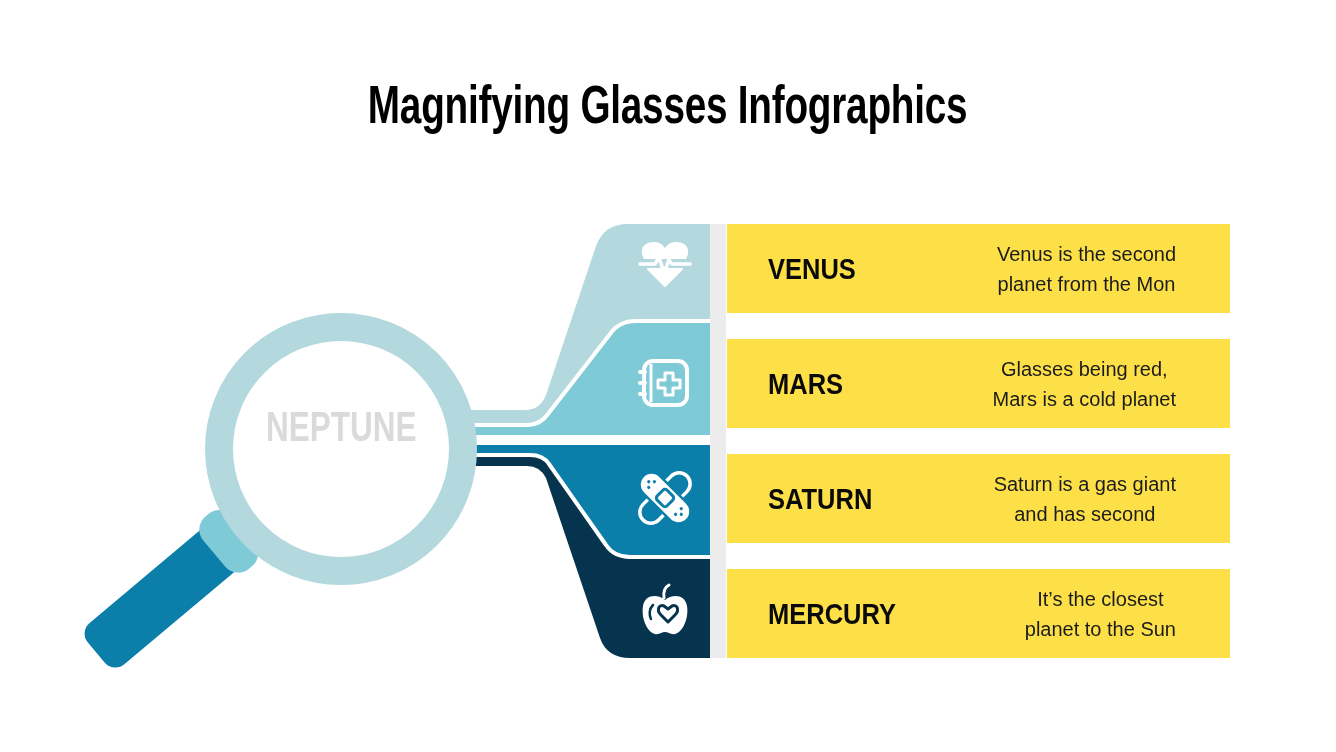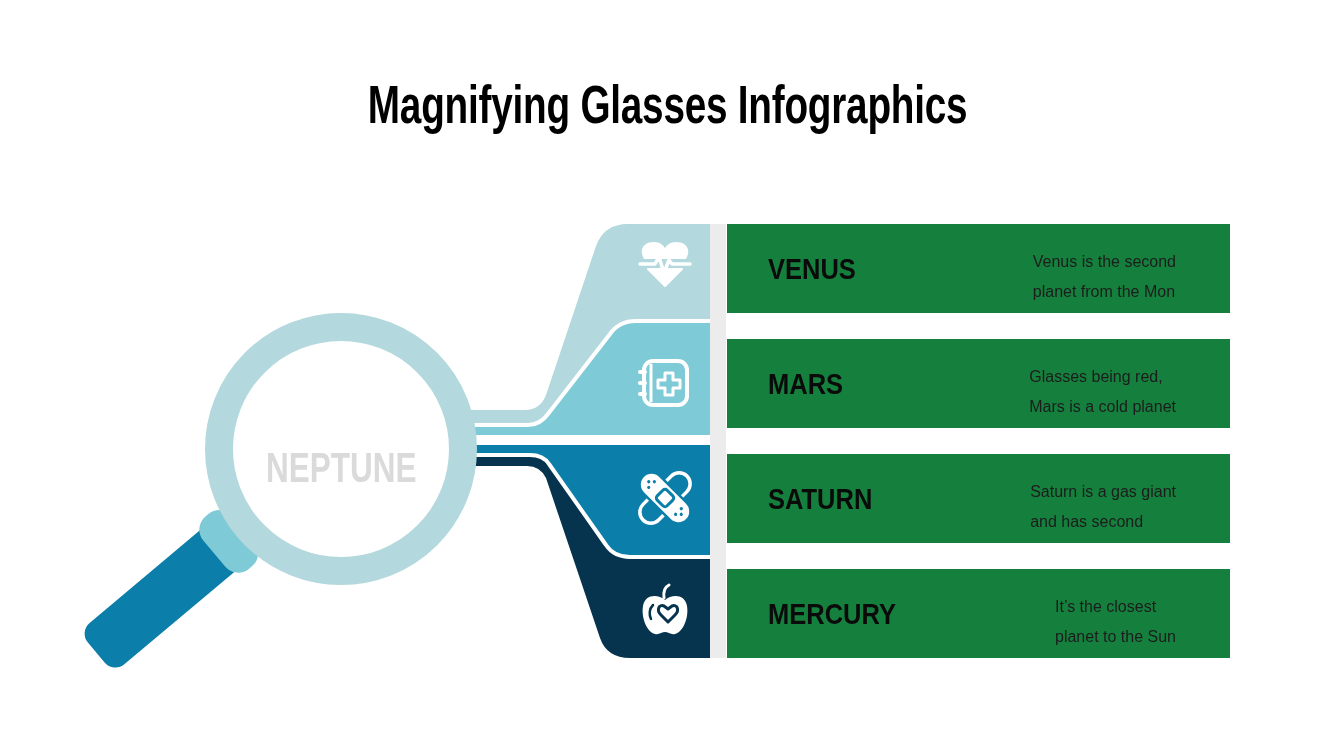--- a/index.html
+++ b/index.html
@@ -10,47 +10,47 @@
     .page-title {
       position: absolute; left: 0; top: 75px; width: 1336px; text-align: center;
       line-height: 60px; white-space: nowrap;
     }
     .page-title span {
       display: inline-block; font-size: 53px; font-weight: bold; color: #000000;
       transform: scaleX(0.73); transform-origin: center; letter-spacing: -0.3px;
     }
     svg.art { position: absolute; left: 0; top: 0; width: 1336px; height: 752px; }
     .neptune {
-      position: absolute; left: 241px; top: 447px; width: 200px; text-align: center;
+      position: absolute; left: 241px; top: 406px; width: 200px; text-align: center;
       line-height: 42px; white-space: nowrap;
     }
     .neptune span {
       display: inline-block; font-size: 42px; font-weight: bold; color: #dadada;
       transform: scaleX(0.75); transform-origin: center;
     }
     .strip {
       position: absolute; left: 710px; top: 224px; width: 16px; height: 434px;
       background: #ececec;
     }
     .row {
       position: absolute; left: 727px; width: 503px; height: 89px;
-      background: #15803d;
+      background: #fde047;
     }
     .row .name {
       position: absolute; left: 41px; top: 0; height: 89px;
       display: flex; align-items: center; white-space: nowrap;
     }
     .row .name span {
       display: inline-block; font-size: 30px; font-weight: bold; color: #0a0a0a;
       line-height: 30px; transform: scaleX(0.85); transform-origin: left center;
     }
     .row .desc {
-      position: absolute; right: 54px; top: 8px; height: 89px;
-      display: flex; flex-direction: column; justify-content: center; align-items: flex-start;
-      font-size: 16px; line-height: 30px; color: #1c1c1c; white-space: nowrap;
+      position: absolute; right: 54px; top: 0; height: 89px;
+      display: flex; flex-direction: column; justify-content: center; align-items: center;
+      font-size: 20px; line-height: 30px; color: #1c1c1c; white-space: nowrap;
     }
   </style>
 </head>
 <body>
 
 <div id="stage">
 
   <div class="page-title">
     <span>Magnifying Glasses Infographics</span>
   </div>

